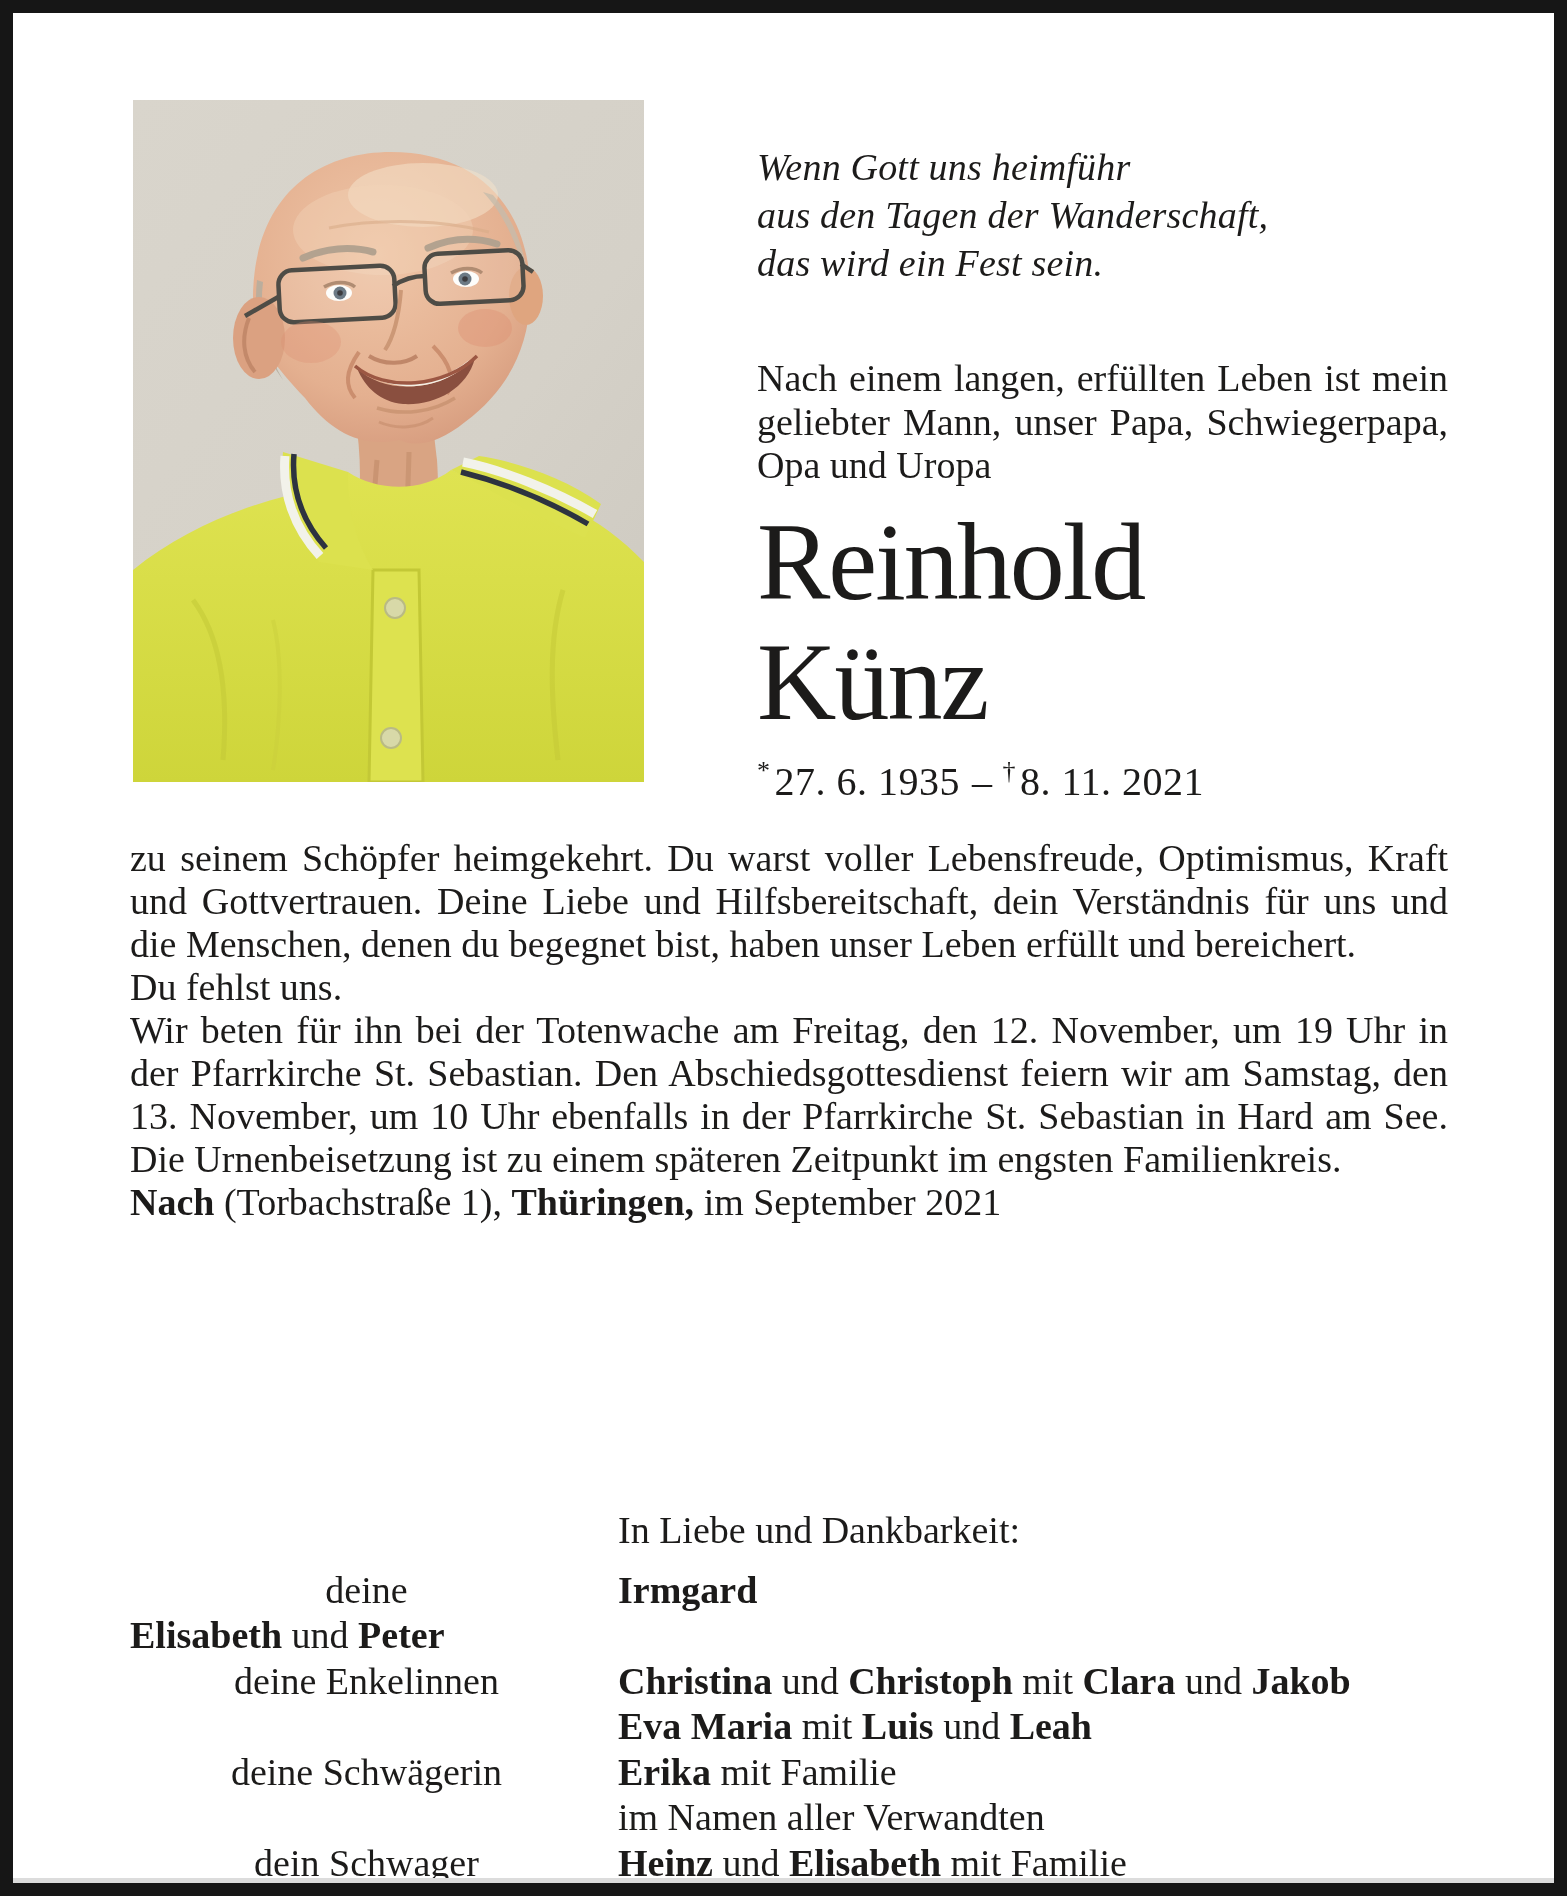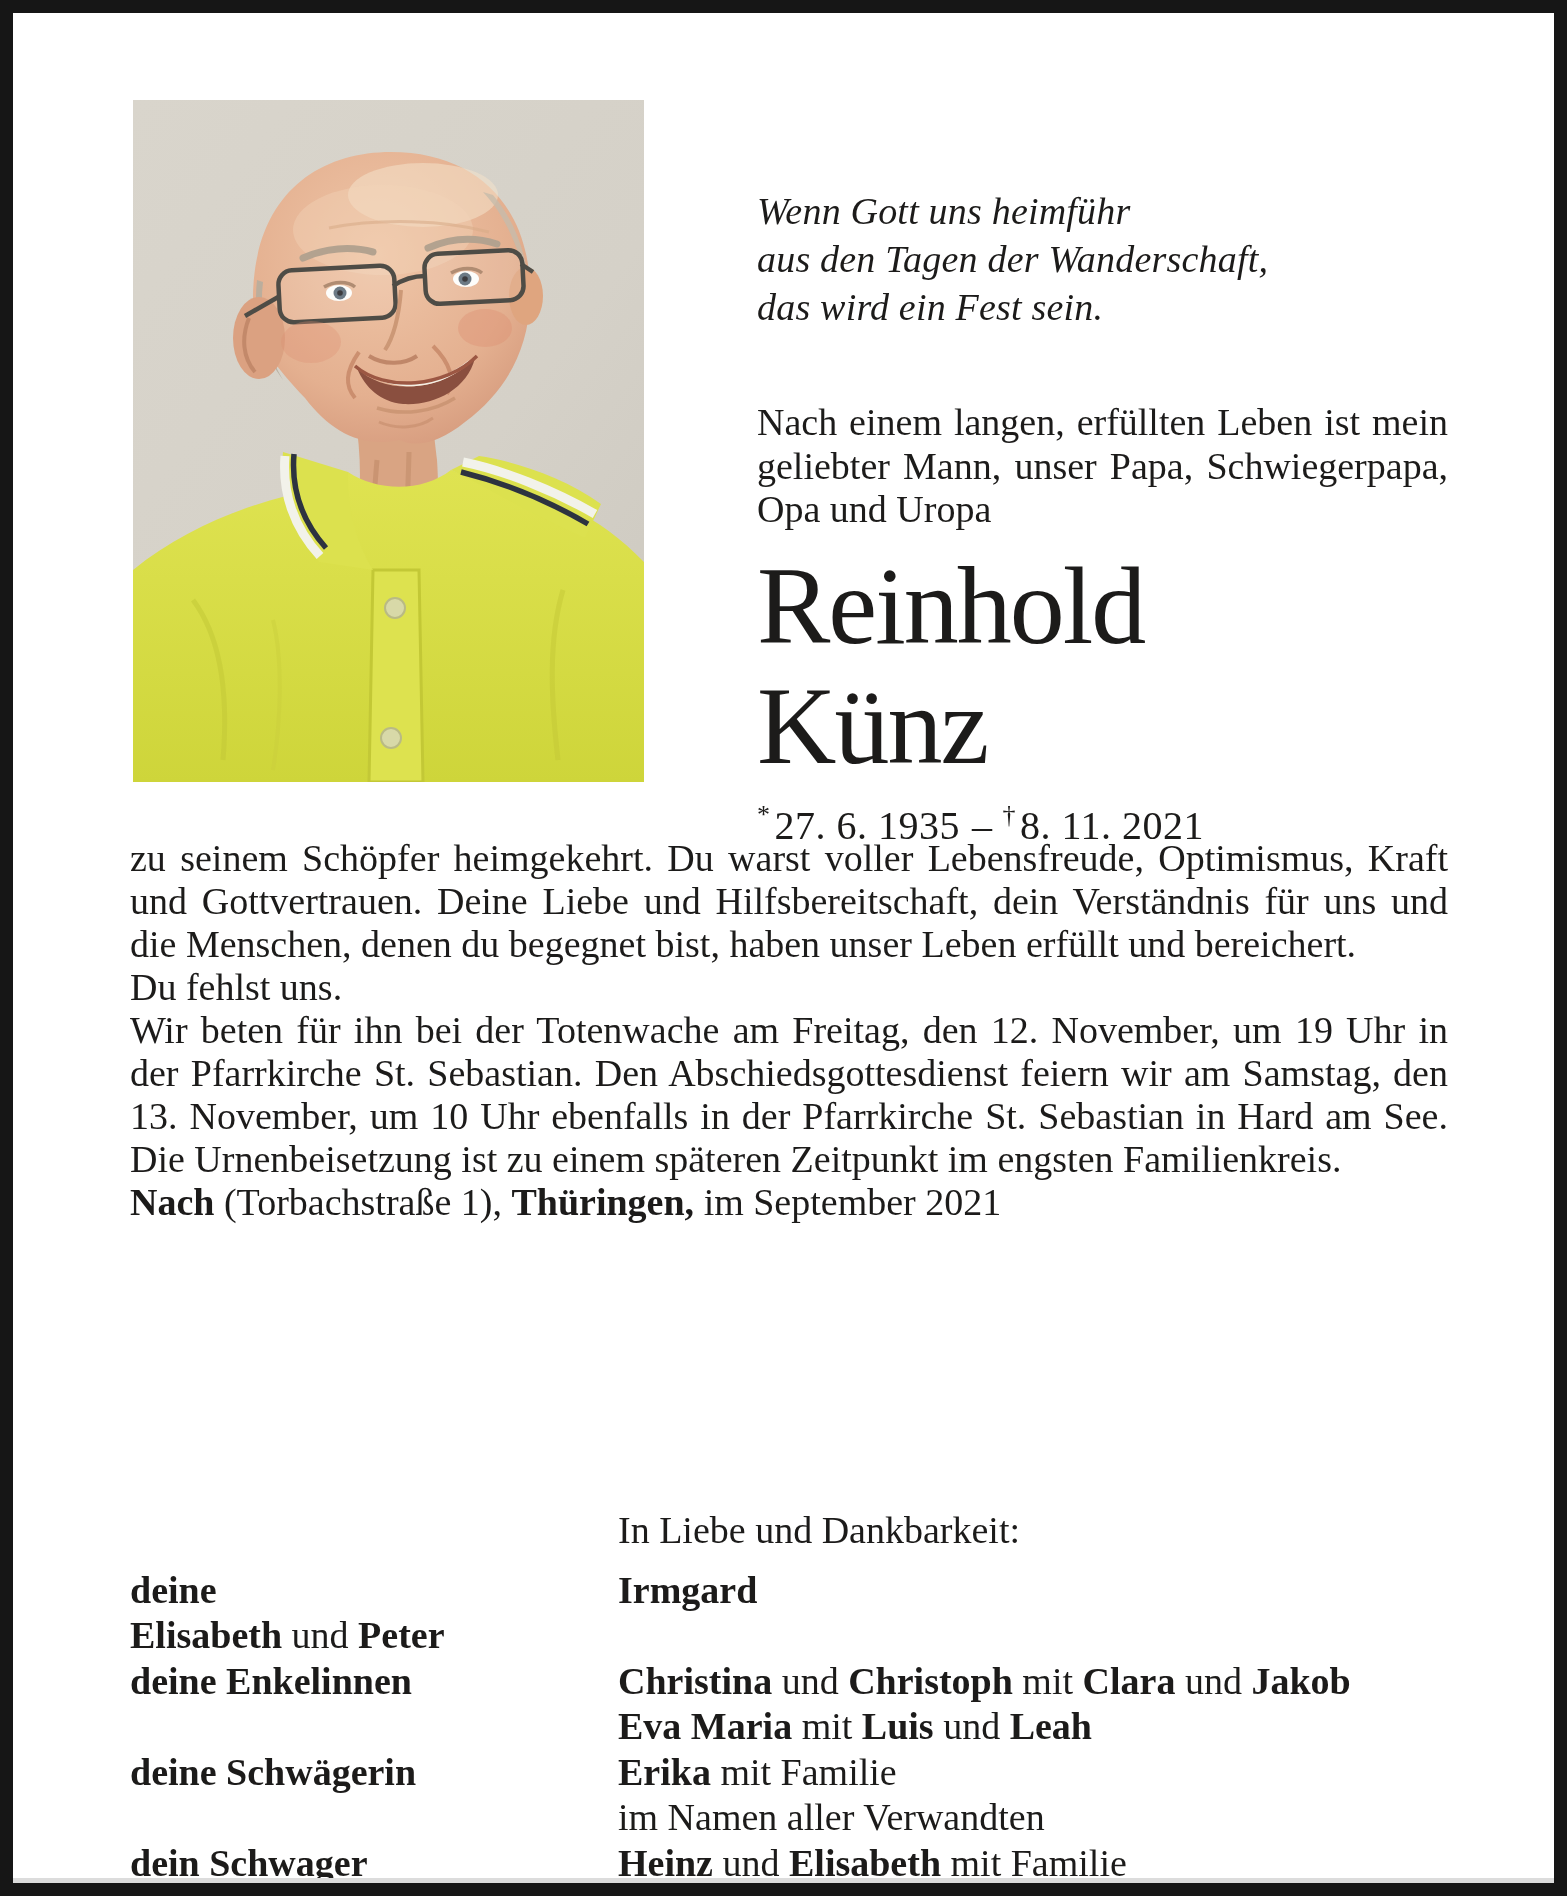--- a/index.html
+++ b/index.html
@@ -27,21 +27,20 @@
   }
   .photo-wrap svg{display:block;width:100%;height:100%;}
   
   .right-col{
     position:absolute;left:757px;top:143px;width:691px;
   }
   .quote{
     font-style:italic;
     font-size:38px;line-height:48px;
     letter-spacing:0.2px;
-    margin-top:44px;
   }
   .intro{
     margin-top:70px;
     font-size:38px;line-height:43.5px;
     text-align:justify;
   }
   .deceased-name{
     margin-top:14px;
     font-size:110px;line-height:120px;
     letter-spacing:-2px;
@@ -74,23 +73,22 @@
     position:absolute;left:130px;top:1508px;width:1318px;
     font-size:38px;line-height:45.5px;
   }
   .closing-heading{
     margin-left:488px;
     margin-bottom:14px;
   }
   .fam-row{display:flex;}
   .fam-label{
     flex:0 0 473px;
-    text-align:left;
+    text-align:center;
     padding-right:15px;
-    font-weight:bold;
   }
   .fam-names{flex:1;}
 </style>
 </head>
 <body>
 
 <div id="page">
 
   <div class="photo-wrap">
     <svg viewBox="0 0 511 682" preserveAspectRatio="none">

